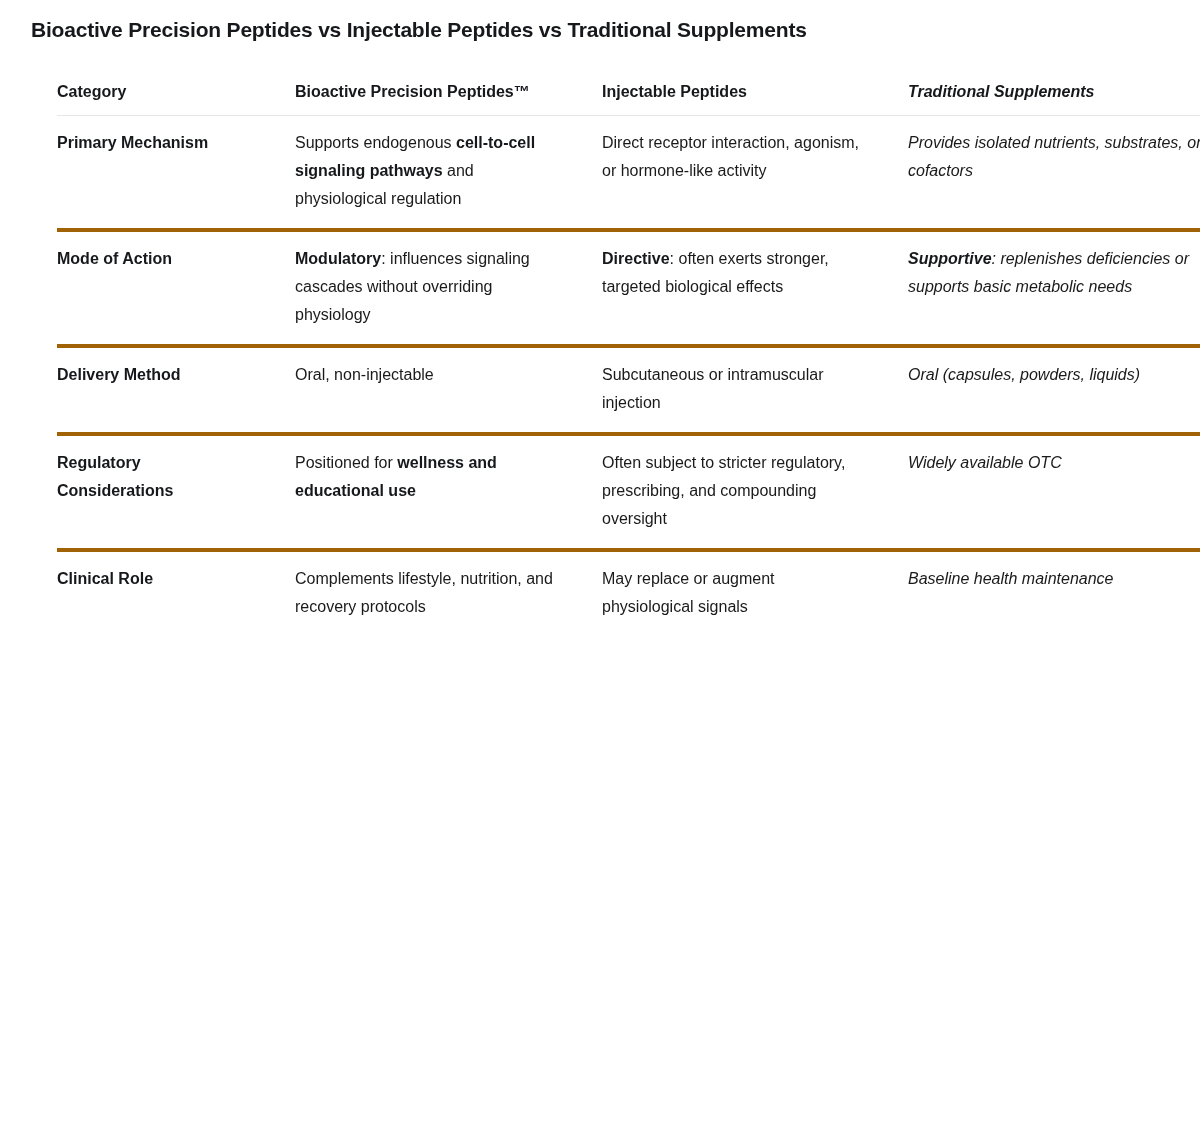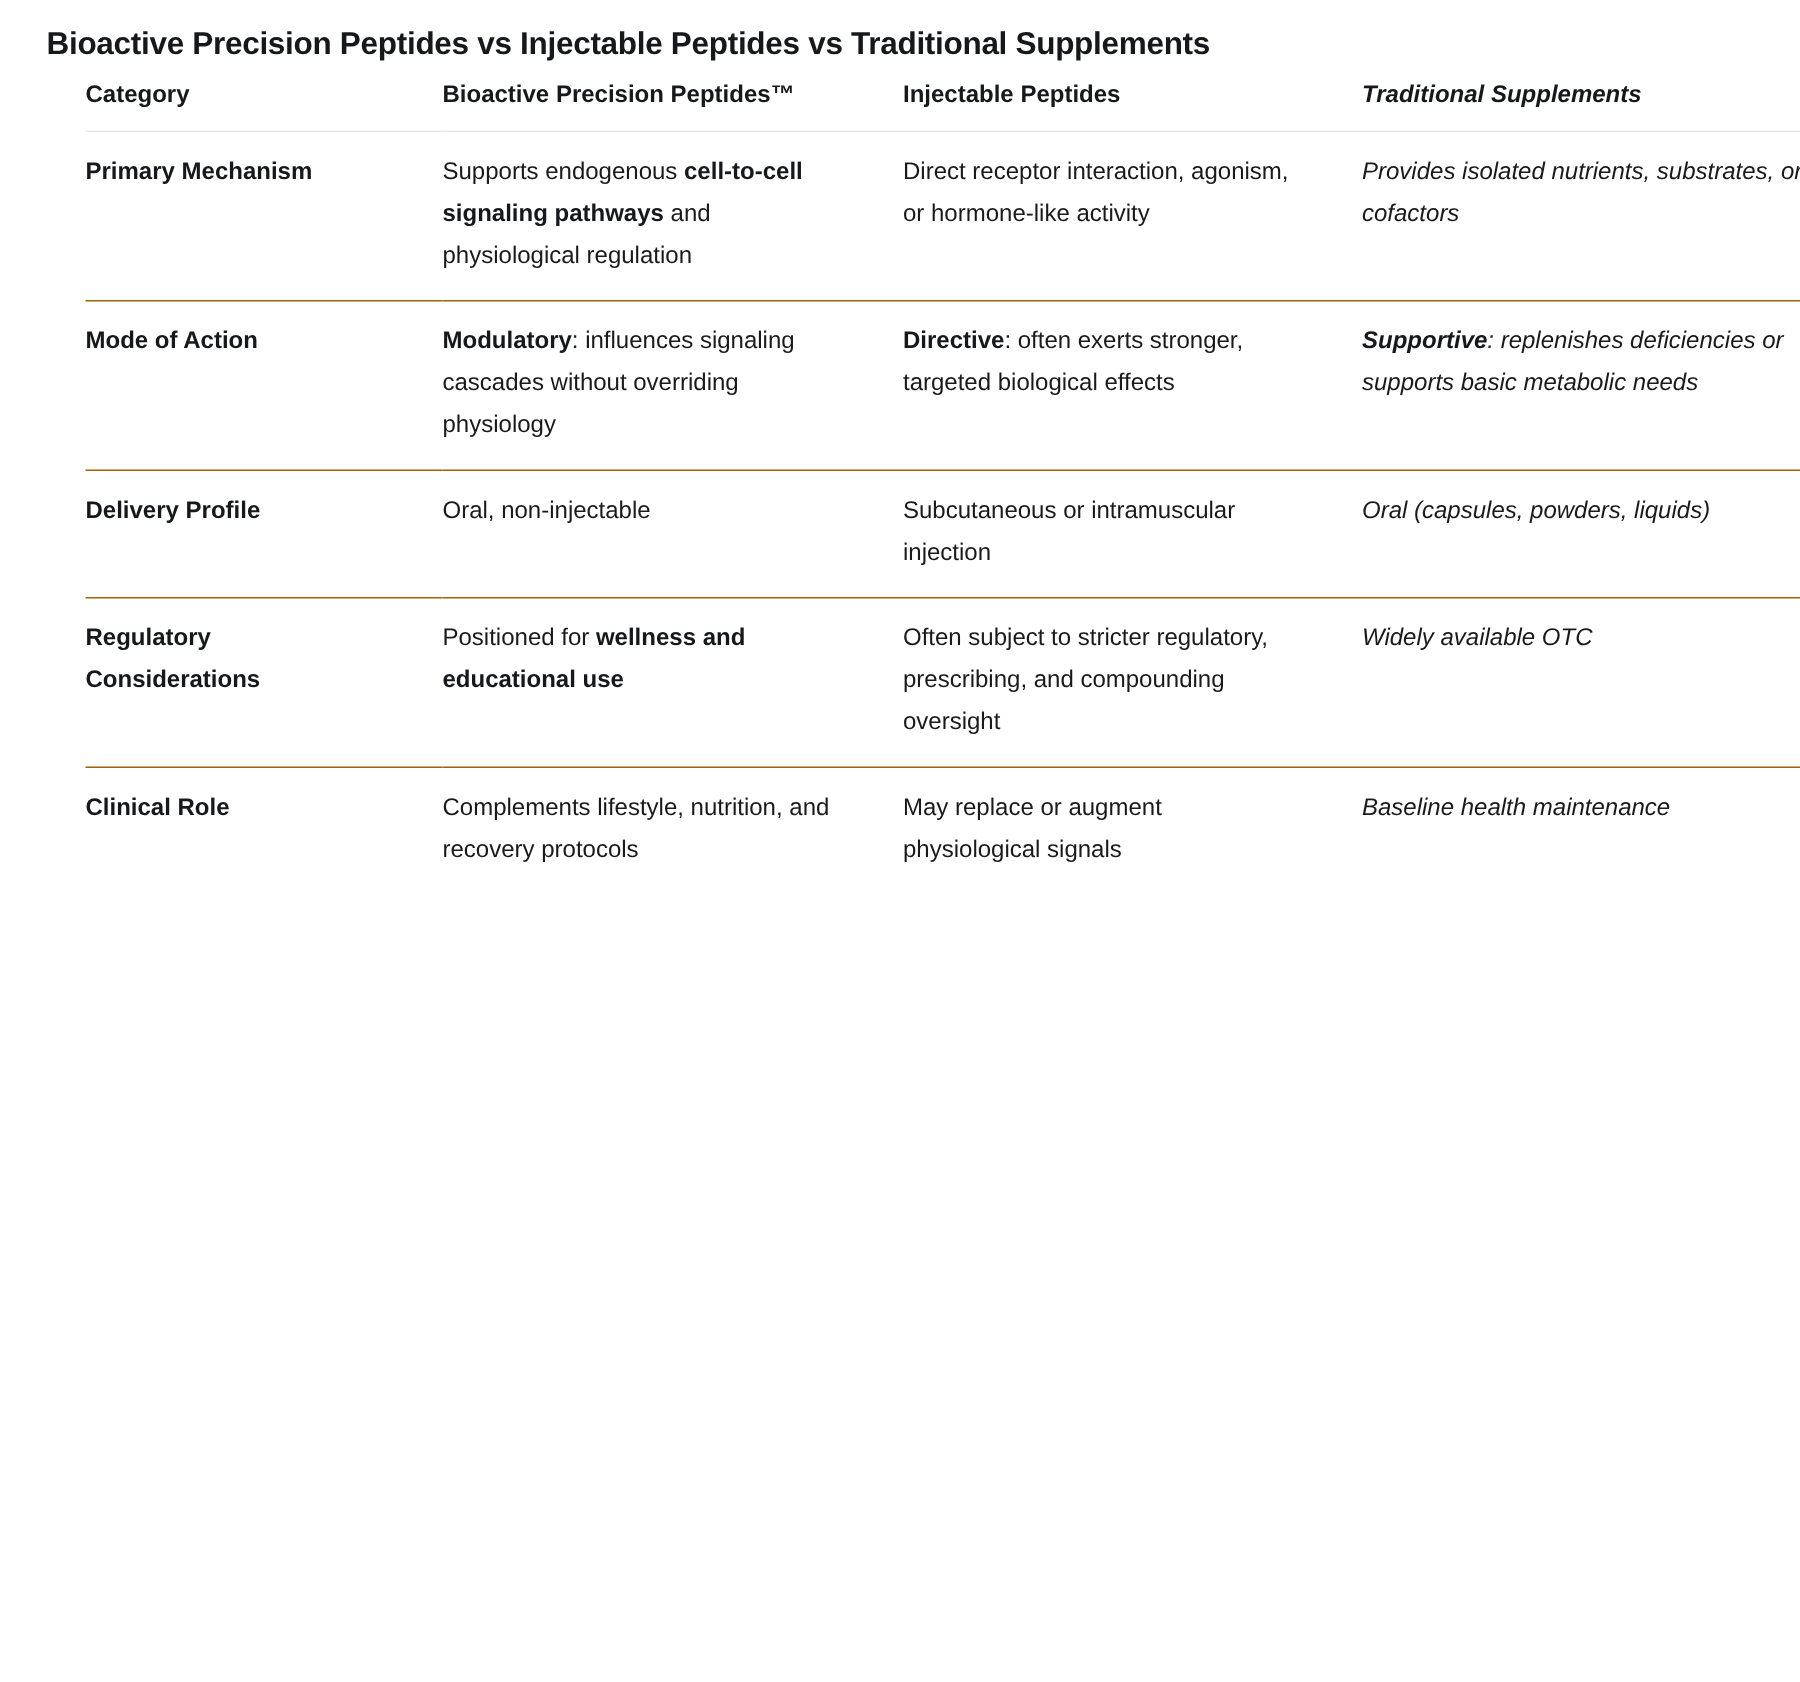--- a/index.html
+++ b/index.html
@@ -12,21 +12,21 @@
   .page {
     width: 1200px;
     min-height: 1121px;
     padding: 18px 20px 30px 31px;
   }
   h1.title {
     font-size: 21px;
     font-weight: 700;
     letter-spacing: -0.2px;
     color: #16181c;
-    margin-bottom: 0;
+    margin-bottom: 28px;
   }
   table.cmp {
     border-collapse: collapse;
     table-layout: fixed;
     width: 1149px;
     margin-left: 26px;
   }
   col.c-cat  { width: 238px; }
   col.c-bio  { width: 307px; }
   col.c-inj  { width: 306px; }
@@ -41,21 +41,21 @@
   th:last-child, td:last-child { padding-right: 0; font-style: italic; }
   thead th {
     font-weight: 700;
     color: #16181c;
     padding-top: 8px;
     padding-bottom: 9px;
     border-bottom: 1px solid #e7e7e7;
     white-space: nowrap;
     overflow: visible;
   }
-  tbody td { border-bottom: 1px solid #a16207; }
+  tbody td { border-bottom: 4px solid #a16207; }
   tbody tr:last-child td { border-bottom: none; }
   td.cat { font-weight: 700; color: #16181c; }
   td strong { font-weight: 700; color: #16181c; }
 </style>
 </head>
 <body>
 
 <div class="page">
   <h1 class="title">Bioactive Precision Peptides vs Injectable Peptides vs Traditional Supplements</h1>
 
@@ -81,21 +81,21 @@
           <td><span>Direct receptor interaction, agonism, or hormone-like activity</span></td>
           <td><span>Provides isolated nutrients, substrates, or cofactors</span></td>
         </tr>
         <tr>
           <td class="cat">Mode of Action</td>
           <td><strong>Modulatory</strong><span>: influences signaling cascades without overriding physiology</span></td>
           <td><strong>Directive</strong><span>: often exerts stronger, targeted biological effects</span></td>
           <td><strong>Supportive</strong><span>: replenishes deficiencies or supports basic metabolic needs</span></td>
         </tr>
         <tr>
-          <td class="cat">Delivery Profile</td>
+          <td class="cat">Delivery Method</td>
           <td><span>Oral, non-injectable</span></td>
           <td><span>Subcutaneous or intramuscular injection</span></td>
           <td><span>Oral (capsules, powders, liquids)</span></td>
         </tr>
         <tr>
           <td class="cat">Regulatory Considerations</td>
           <td><span>Positioned for </span><strong>wellness and educational use</strong></td>
           <td><span>Often subject to stricter regulatory, prescribing, and compounding oversight</span></td>
           <td><span>Widely available OTC</span></td>
         </tr>

